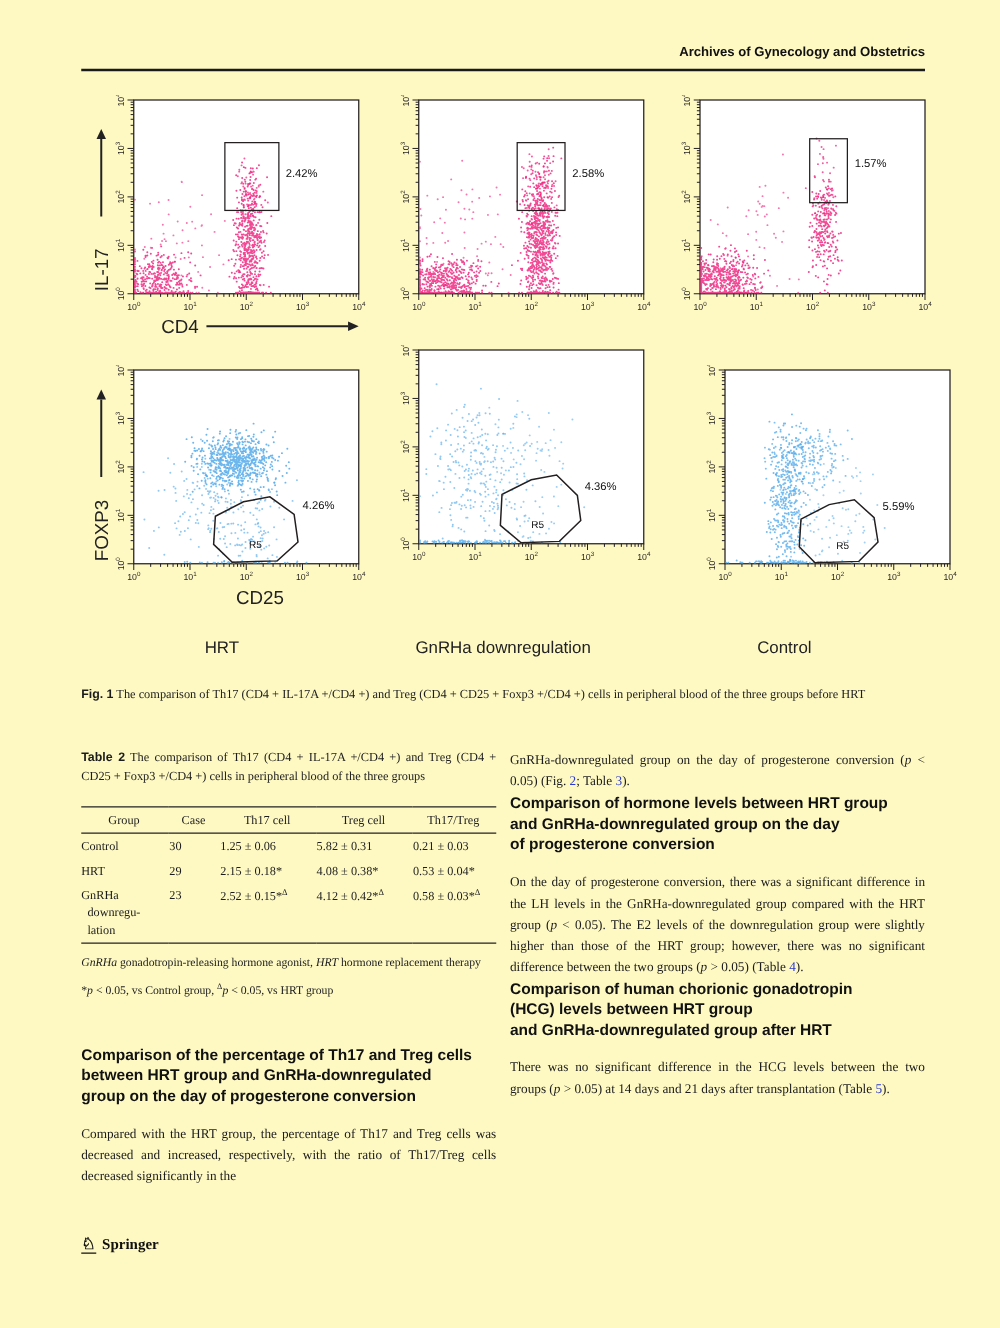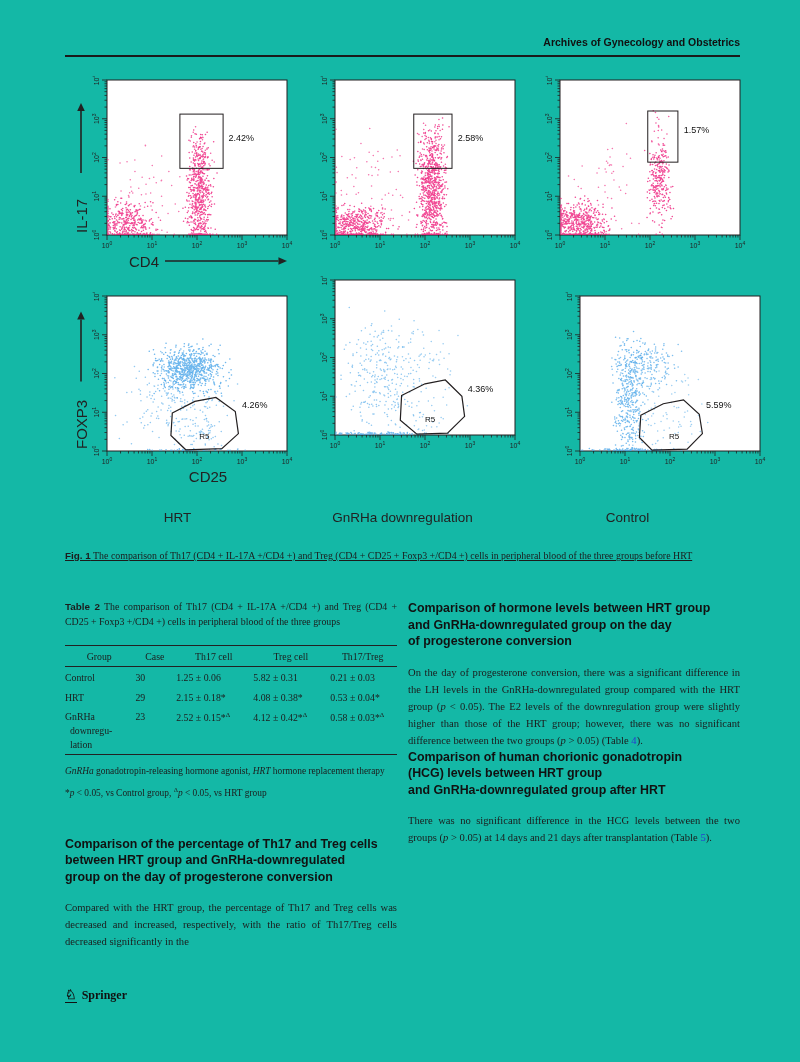--- a/index.html
+++ b/index.html
@@ -1,36 +1,36 @@
 <!DOCTYPE html>
 <html><head>
 <meta charset="utf-8">
 <style>
   html,body{margin:0;padding:0;background:#888;}
-  .page{position:relative;width:800px;height:1062px;background:#14b8a6;margin:0 auto;overflow:hidden;
+  .page{position:relative;width:800px;height:1062px;background:#fef9c3;margin:0 auto;overflow:hidden;
         font-family:"Liberation Serif",serif;color:#1c1c1c;}
   .journal{position:absolute;left:65px;top:36px;width:675px;text-align:right;
            font-family:"Liberation Sans",sans-serif;font-size:10.5px;font-weight:600;color:#111;}
   .hrule{position:absolute;left:65px;top:55px;width:675px;height:2px;background:#1a1a1a;}
   .panel{position:absolute;width:235px;height:182px;}
   #p0{left:63px;top:76px;} #p1{left:291px;top:76px;} #p2{left:516px;top:76px;}
   #p3{left:63px;top:292px;} #p4{left:291px;top:276px;} #p5{left:516px;top:292px;padding-left:20px;}
   .ylab{position:absolute;left:6px;width:150px;height:20px;transform:rotate(-90deg);
         display:flex;align-items:center;justify-content:center;gap:6px;
         font-family:"Liberation Sans",sans-serif;font-size:15px;color:#222;}
   #ylab1{top:148px;} #ylab2{top:364px;}
   .xlab{position:absolute;width:180px;height:18px;display:flex;align-items:center;gap:6px;
         padding-left:22px;box-sizing:border-box;
-        font-family:"Liberation Sans",sans-serif;font-size:15px;color:#222;justify-content:center;}
+        font-family:"Liberation Sans",sans-serif;font-size:15px;color:#222;}
   #xlab1{left:107px;top:252px;} #xlab2{left:107px;top:470px;flex-direction:column;}
   .arr{flex:1 1 auto;height:10px;}
   .grouplabels{position:absolute;left:65px;top:510px;width:675px;display:flex;
                font-family:"Liberation Sans",sans-serif;font-size:13.5px;color:#222;}
   .grouplabels span{flex:1;text-align:center;}
-  .figcap{position:absolute;left:65px;top:548px;width:675px;font-size:9.9px;line-height:15px;text-align:justify;text-decoration:underline;}
+  .figcap{position:absolute;left:65px;top:548px;width:675px;font-size:9.9px;line-height:15px;text-align:justify;}
   .figcap .bd{font-family:"Liberation Sans",sans-serif;font-weight:bold;}
   .leftcol{position:absolute;left:65px;top:600px;width:332px;}
   .rightcol{position:absolute;left:408px;top:600px;width:332px;}
   .tabcap{font-size:9.9px;line-height:14.5px;text-align:justify;}
   .tabcap .bd{font-family:"Liberation Sans",sans-serif;font-weight:bold;}
   table{border-collapse:collapse;width:100%;margin-top:16px;font-size:9.8px;
         border-top:1.4px solid #222;border-bottom:1px solid #222;}
   thead tr{border-bottom:1px solid #222;}
   th{text-align:center;font-weight:normal;padding:5px 2px 4px 0;vertical-align:top;}
   td{padding:4px 2px 2px 0;vertical-align:top;line-height:1.4;}
@@ -716,20 +716,21 @@
     </table>
     <div class="fnote"><span class="it">GnRHa</span><span> gonadotropin-releasing hormone agonist, </span><span class="it">HRT</span><span> hormone replacement therapy</span></div>
     <div class="fnote"><span>*</span><span class="it">p</span><span> &lt; 0.05, vs Control group, </span><sup>Δ</sup><span class="it">p</span><span> &lt; 0.05, vs HRT group</span></div>
     <h3>Comparison of the percentage of Th17 and Treg cells
 between HRT group and GnRHa-downregulated
 group on the day of progesterone conversion</h3>
     <div class="para">Compared with the HRT group, the percentage of Th17 and Treg cells was decreased and increased, respectively, with the ratio of Th17/Treg cells decreased significantly in the</div>
   </div>
 
   <div class="rightcol">
+    <div class="para"><span>GnRHa-downregulated group on the day of progesterone conversion (</span><span class="it">p</span><span> &lt; 0.05) (Fig. </span><span class="lnk">2</span><span>; Table </span><span class="lnk">3</span><span>).</span></div>
     <h3>Comparison of hormone levels between HRT group
 and GnRHa-downregulated group on the day
 of progesterone conversion</h3>
     <div class="para"><span>On the day of progesterone conversion, there was a signifi­cant difference in the LH levels in the GnRHa-downregu­lated group compared with the HRT group (</span><span class="it">p</span><span> &lt; 0.05). The E2 levels of the downregulation group were slightly higher than those of the HRT group; however, there was no signifi­cant difference between the two groups (</span><span class="it">p</span><span> &gt; 0.05) (Table </span><span class="lnk">4</span><span>).</span></div>
     <h3>Comparison of human chorionic gonadotropin
 (HCG) levels between HRT group
 and GnRHa-downregulated group after HRT</h3>
     <div class="para"><span>There was no significant difference in the HCG levels between the two groups (</span><span class="it">p</span><span> &gt; 0.05) at 14 days and 21 days after transplantation (Table </span><span class="lnk">5</span><span>).</span></div>
   </div>
 

